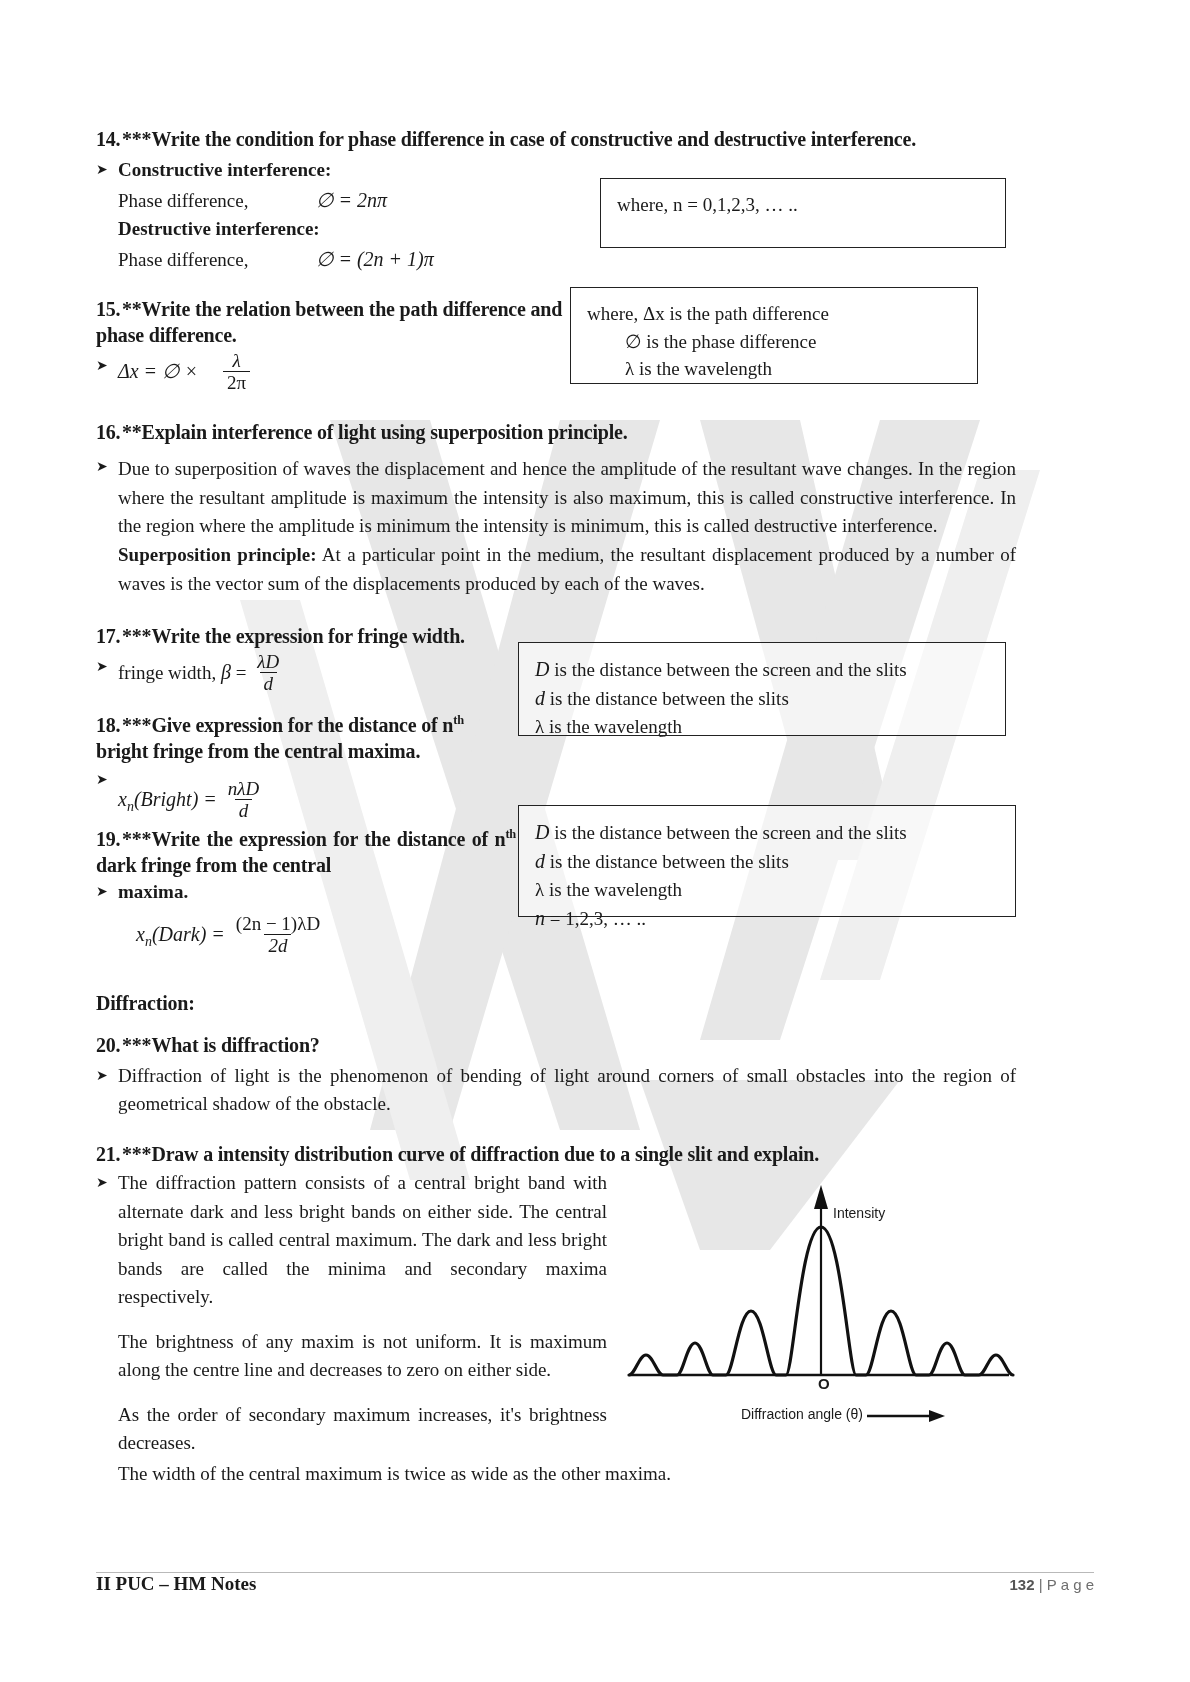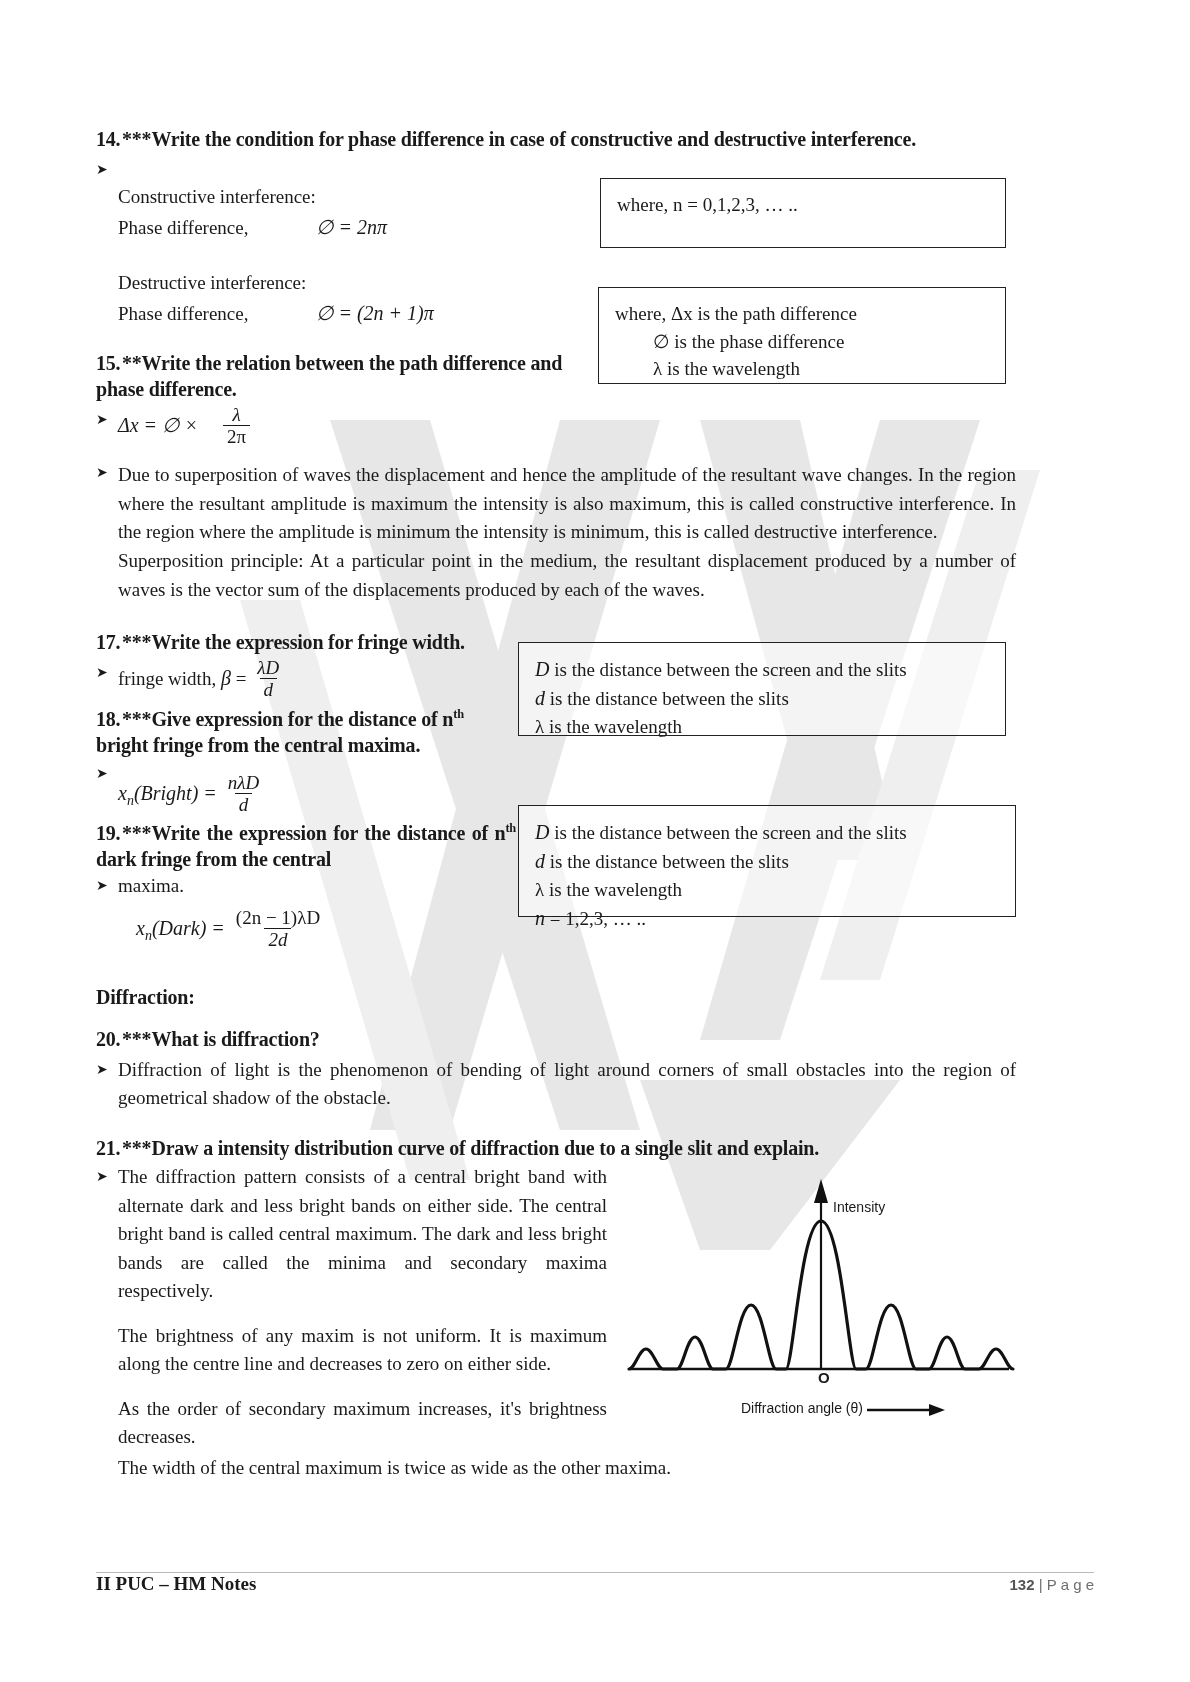--- a/index.html
+++ b/index.html
@@ -49,21 +49,21 @@
   }
   .arrow {
     width: 22px;
     flex: none;
     font-size: 17px;
     line-height: 1.5;
     color: #1a1a1a;
   }
   .arrow::before { content: "\27A4"; font-size: 14px; }
   .bul-body { flex: 1; }
-  .bold { font-weight: normal; margin-top: 27px; }
+  .bold { font-weight: bold; }
   .para {
     font-size: 19px;
     line-height: 1.52;
     text-align: justify;
   }
   .plain {
     font-size: 19px;
     line-height: 1.5;
   }
 
@@ -169,21 +169,21 @@
     <g fill="#efefef">
       <polygon points="240,600 300,600 470,1180 410,1180"></polygon>
       <polygon points="980,470 1040,470 880,980 820,980"></polygon>
     </g>
   </svg>
 
   <div class="notebox" style="left:600px; top:178px; width:406px; height:70px;">
     <span>where, n = 0,1,2,3, … ..</span>
   </div>
 
-  <div class="notebox" style="left:598px; top:287px; width:408px; height:97px;">
+  <div class="notebox" style="left:570px; top:287px; width:408px; height:97px;">
     <div>where, Δx is the path difference</div>
     <div class="ind">∅ is the phase difference</div>
     <div class="ind">λ is the wavelength</div>
   </div>
 
   <div class="notebox" style="left:518px; top:642px; width:488px; height:94px;">
     <div><span class="math">D</span> <span></span>is the distance between the screen and the slits</div>
     <div><span class="math">d</span> is the distance between the slits</div>
     <div>λ is the wavelength</div>
   </div>
@@ -226,20 +226,23 @@
       <div class="bul-body">
         <span class="math">Δx =  ∅  ×</span>
         <span style="display:inline-block;width:14px;"></span>
         <span class="frac">
           <span class="nu math">λ</span>
           <span class="de math mathup">2π</span>
         </span>
       </div>
     </div>
 
+    <div class="qnum" style="margin-top:22px;">
+      <span class="num">16.</span><span>**Explain interference of light using superposition principle.</span>
+    </div>
     <div class="bullet-row" style="margin-top:8px;">
       <div class="arrow"></div>
       <div class="bul-body">
         <div class="para" style="margin-top:2px;">Due to superposition of waves the displacement and hence the amplitude of the resultant wave changes. In the region where the resultant amplitude is maximum the intensity is also maximum, this is called constructive interference. In the region where the amplitude is minimum the intensity is minimum, this is called destructive interference.</div>
         <div class="para">
           <span class="bold">Superposition principle:</span><span> At a particular point in the medium, the resultant displacement produced by a number of waves is the vector sum of the displacements produced by each of the waves.</span>
         </div>
       </div>
     </div>
 
@@ -250,21 +253,21 @@
       <div class="arrow"></div>
       <div class="bul-body">
         <span class="plain">fringe width,&nbsp;<span class="math">β</span> =</span>
         <span class="frac">
           <span class="nu math">λD</span>
           <span class="de math">d</span>
         </span>
       </div>
     </div>
 
-    <div class="qnum" style="margin-top:2px; width:420px;">
+    <div class="qnum" style="margin-top:14px; width:420px;">
       <span class="num">18.</span><span>***Give expression for the distance of n</span><sup class="th">th</sup><span> bright fringe from the central maxima.</span>
     </div>
     <div class="bullet-row" style="margin-top:2px;">
       <div class="arrow"></div>
       <div class="bul-body" style="padding-top:14px;">
         <span class="math"><span>x</span><sub style="font-size:0.7em">n</sub><span>(Bright) =</span></span>
         <span class="frac">
           <span class="nu math">nλD</span>
           <span class="de math">d</span>
         </span>

